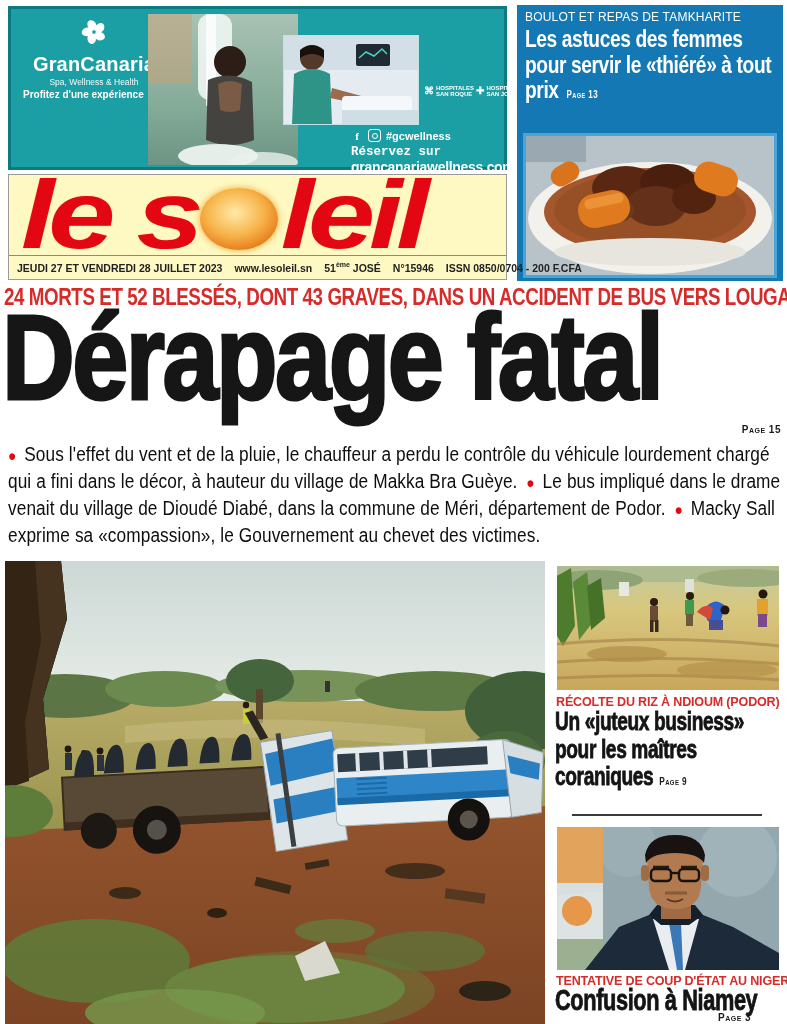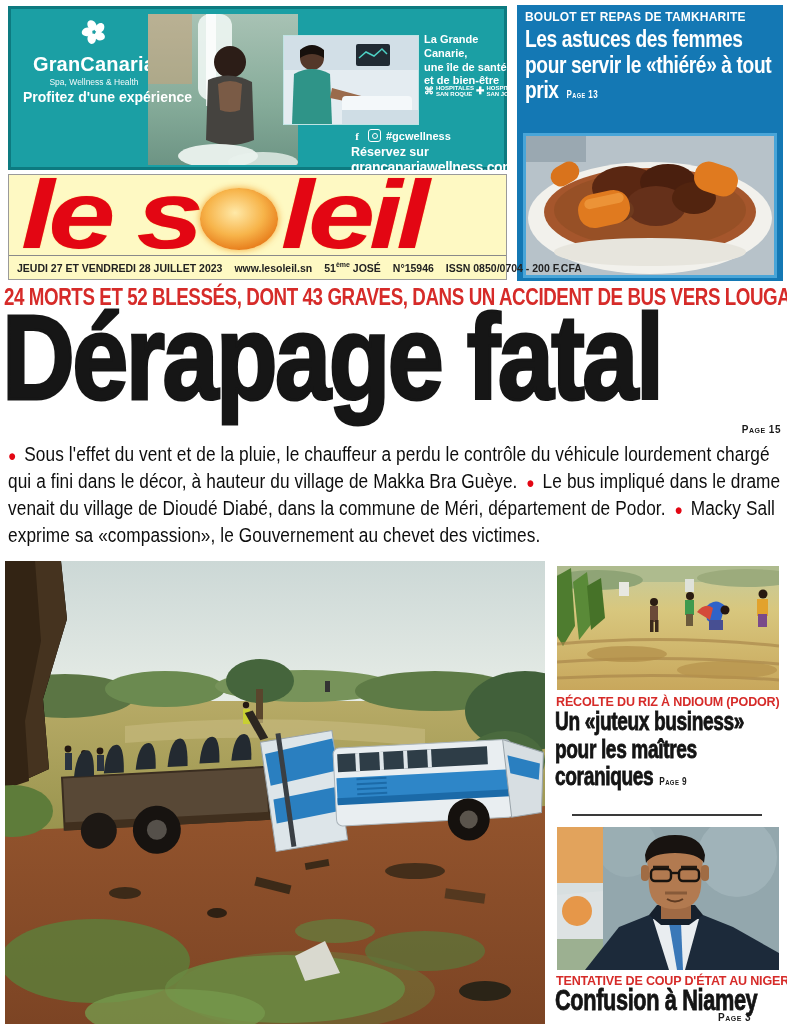--- a/index.html
+++ b/index.html
@@ -4,41 +4,41 @@
 <style>
   html,body{margin:0;padding:0;background:#e8e8e8;}
   .page{position:relative;width:787px;height:1024px;background:#ffffff;overflow:hidden;
         font-family:"Liberation Sans",sans-serif;margin:0 auto;}
   
   .ad{position:absolute;left:8px;top:6px;width:499px;height:164px;background:#1b9fa4;
       border:3px solid #0d7a80;box-sizing:border-box;}
   .ad-logo{position:absolute;left:18px;top:8px;width:130px;text-align:center;color:#fff;}
   .ad-brand{font-size:20px;font-weight:bold;letter-spacing:0.2px;margin-top:2px;}
   .ad-tagline{font-size:8.5px;opacity:.95;margin-top:1px;}
-  .ad-intro{position:absolute;left:12px;top:80px;color:#fff;font-size:14px;font-weight:bold;}
+  .ad-intro{position:absolute;left:12px;top:80px;color:#fff;font-size:10px;font-weight:bold;}
   .ad-headline{position:absolute;left:2px;top:94px;width:150px;color:#fff;font-size:28px;
                font-weight:bold;line-height:1.02;text-align:center;white-space:pre-line;letter-spacing:-0.5px;}
   .ad-photo-main{position:absolute;left:137px;top:5px;width:150px;height:151px;}
   .ad-photo-clinic{position:absolute;left:272px;top:26px;width:134px;height:88px;border:1px solid #bfe3e3;}
   .ad-right{position:absolute;left:413px;top:24px;width:92px;color:#fff;font-size:11px;
             font-weight:bold;line-height:1.25;white-space:pre-line;}
   .ad-hospitals{position:absolute;left:413px;top:76px;display:flex;gap:8px;color:#fff;}
   .ad-hospital{display:flex;align-items:center;gap:2px;font-size:6px;font-weight:bold;line-height:1.05;width:44px;}
   .ad-hospital .glyph{font-size:10px;}
   .ad-social{position:absolute;left:340px;top:120px;display:flex;align-items:center;gap:5px;color:#fff;
              font-size:11px;font-weight:bold;}
   .fb-icon{display:inline-block;width:12px;height:12px;text-align:center;line-height:12px;
            font-size:11px;font-weight:bold;font-family:"Liberation Serif",serif;}
   .ig-icon{display:inline-block;width:11px;height:11px;border:1.5px solid #fff;border-radius:3px;position:relative;}
   .ig-icon span{position:absolute;left:2.5px;top:2.5px;width:4px;height:4px;border:1.2px solid #fff;border-radius:50%;}
-  .ad-reserve{position:absolute;left:340px;top:136px;color:#fff;font-size:12.5px;font-weight:bold;}
+  .ad-reserve{position:absolute;left:340px;top:136px;color:#fff;font-size:12.5px;font-weight:bold;font-family:Liberation Mono, monospace;}
   .ad-site{position:absolute;left:340px;top:150px;color:#fff;font-size:14px;font-weight:bold;letter-spacing:-0.3px;}
   
   .bluebox{position:absolute;left:517px;top:5px;width:266px;height:276px;background:#1478b4;box-sizing:border-box;padding:5px 8px;}
-  .bluebox .kicker{color:#fff;font-size:12px;font-weight:bold;letter-spacing:0.2px;white-space:nowrap;}
+  .bluebox .kicker{color:#fff;font-size:12px;font-weight:normal;letter-spacing:0.2px;white-space:nowrap;}
   .bluebox h2{margin:2px 0 0 0;color:#fff;font-size:24px;line-height:1.07;font-weight:bold;
               width:125%;transform:scaleX(0.8);transform-origin:0 0;letter-spacing:-0.5px;}
   .page-tag{font-size:10px;font-weight:bold;font-variant:small-caps;letter-spacing:0.5px;}
   .bluebox .page-tag{color:#fff;margin-left:10px;}
   .food-photo{position:absolute;left:6px;top:128px;width:248px;height:139px;border:3px solid #49a5d8;}
   
   .masthead{position:absolute;left:8px;top:174px;width:499px;height:106px;background:#fef9c3;
             border:1.5px solid #9a9a9a;box-sizing:border-box;}
   .logo-row{position:absolute;left:12px;top:-8px;font-size:96px;line-height:1;font-style:italic;
             font-weight:bold;color:#e30613;letter-spacing:-5px;white-space:nowrap;
@@ -126,23 +126,20 @@
       <circle cx="28" cy="22" r="12" fill="#54382a"></circle>
       <path d="M16,14 Q28,4 40,14 L40,22 Q28,14 16,22 Z" fill="#17100c"></path>
       <path d="M8,88 L10,38 Q28,28 46,38 L48,88 Z" fill="#2f9488"></path>
       <path d="M48,52 Q70,58 92,64 L90,72 Q66,66 46,62 Z" fill="#9a6b4c"></path>
       <rect x="58" y="60" width="70" height="18" rx="4" fill="#f4f8fa"></rect>
       <rect x="58" y="74" width="76" height="14" fill="#cfdde5"></rect>
     </svg>
 
     <div class="ad-intro">Profitez d'une expérience</div>
 
-    <div class="ad-right">La Grande Canarie,
-une île de santé
-et de bien-être</div>
     <div class="ad-hospitals">
       <div class="ad-hospital">
         <span class="glyph">⌘</span>
         <span>HOSPITALES SAN ROQUE</span>
       </div>
       <div class="ad-hospital">
         <span class="glyph">✚</span>
         <span>HOSPITAL SAN JOSÉ</span>
       </div>
     </div>

